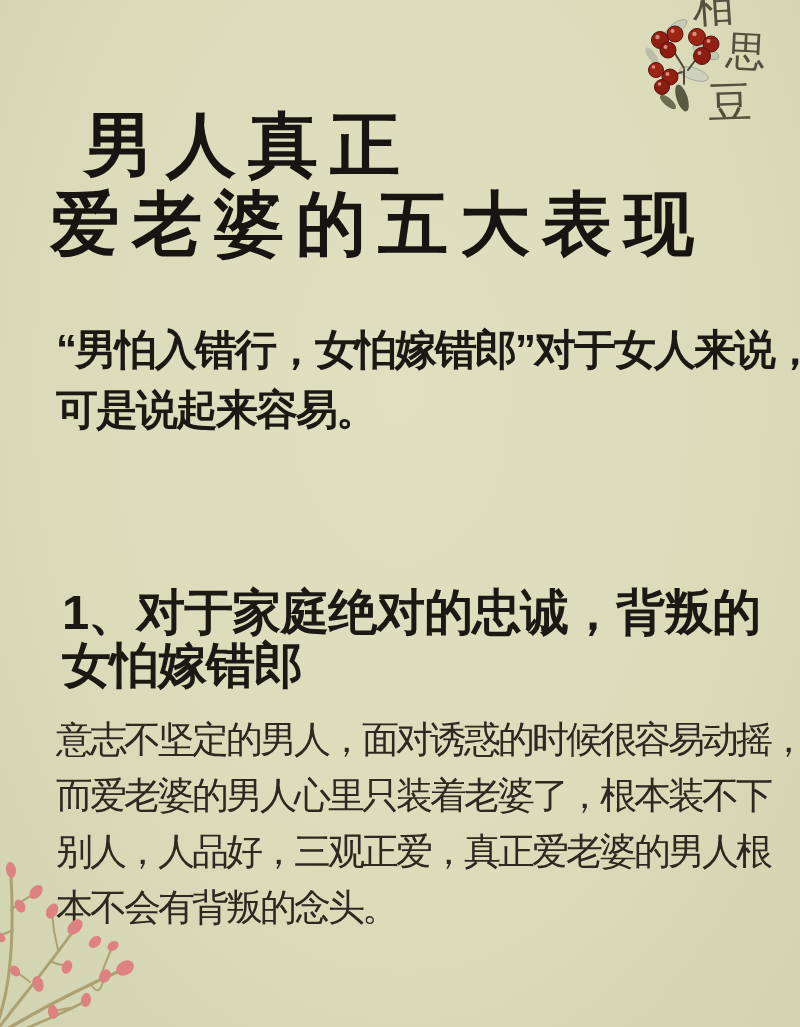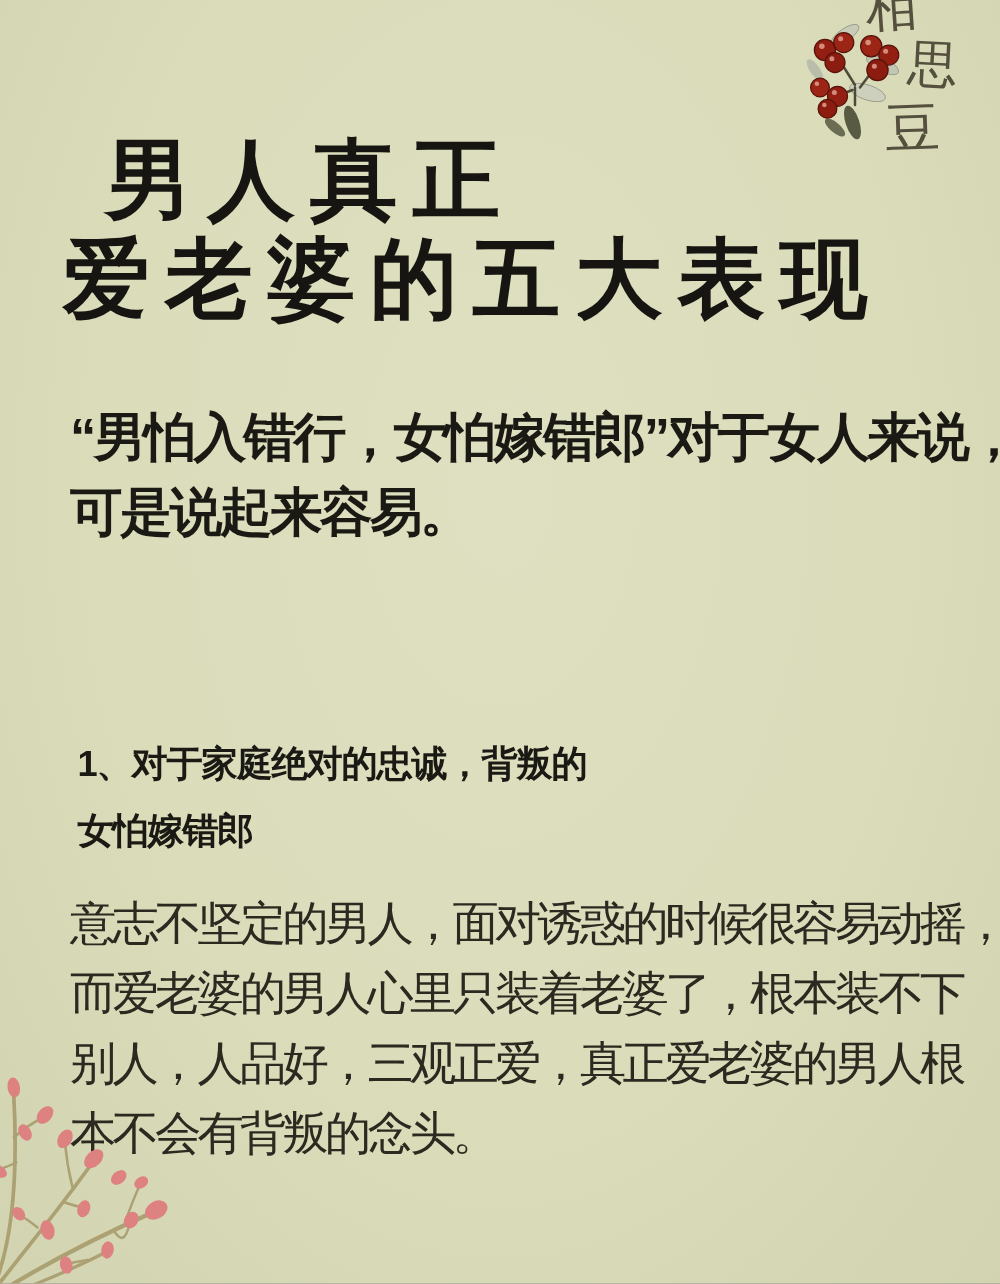--- a/index.html
+++ b/index.html
@@ -30,21 +30,21 @@
   .intro { position:absolute; left:56px; top:320px; }
   .intro-line {
     font-size:42px; font-weight:800;
     color:var(--ink,#1b1914);
     line-height:60px; letter-spacing:-2px; white-space:nowrap;
   }
 
   
   .heading { position:absolute; left:62px; top:586px; }
   .heading-line {
-    font-size:29px; font-weight:800;
+    font-size:49px; font-weight:800;
     color:var(--ink,#1b1914);
     line-height:53px; letter-spacing:-1px; white-space:nowrap;
   }
 
   
   .bodytext { position:absolute; left:56px; top:712px; }
   .body-line {
     font-family:"Liberation Serif","DejaVu Serif",serif;
     font-size:37px; font-weight:400;
     color:var(--body-ink,#2b2920);

